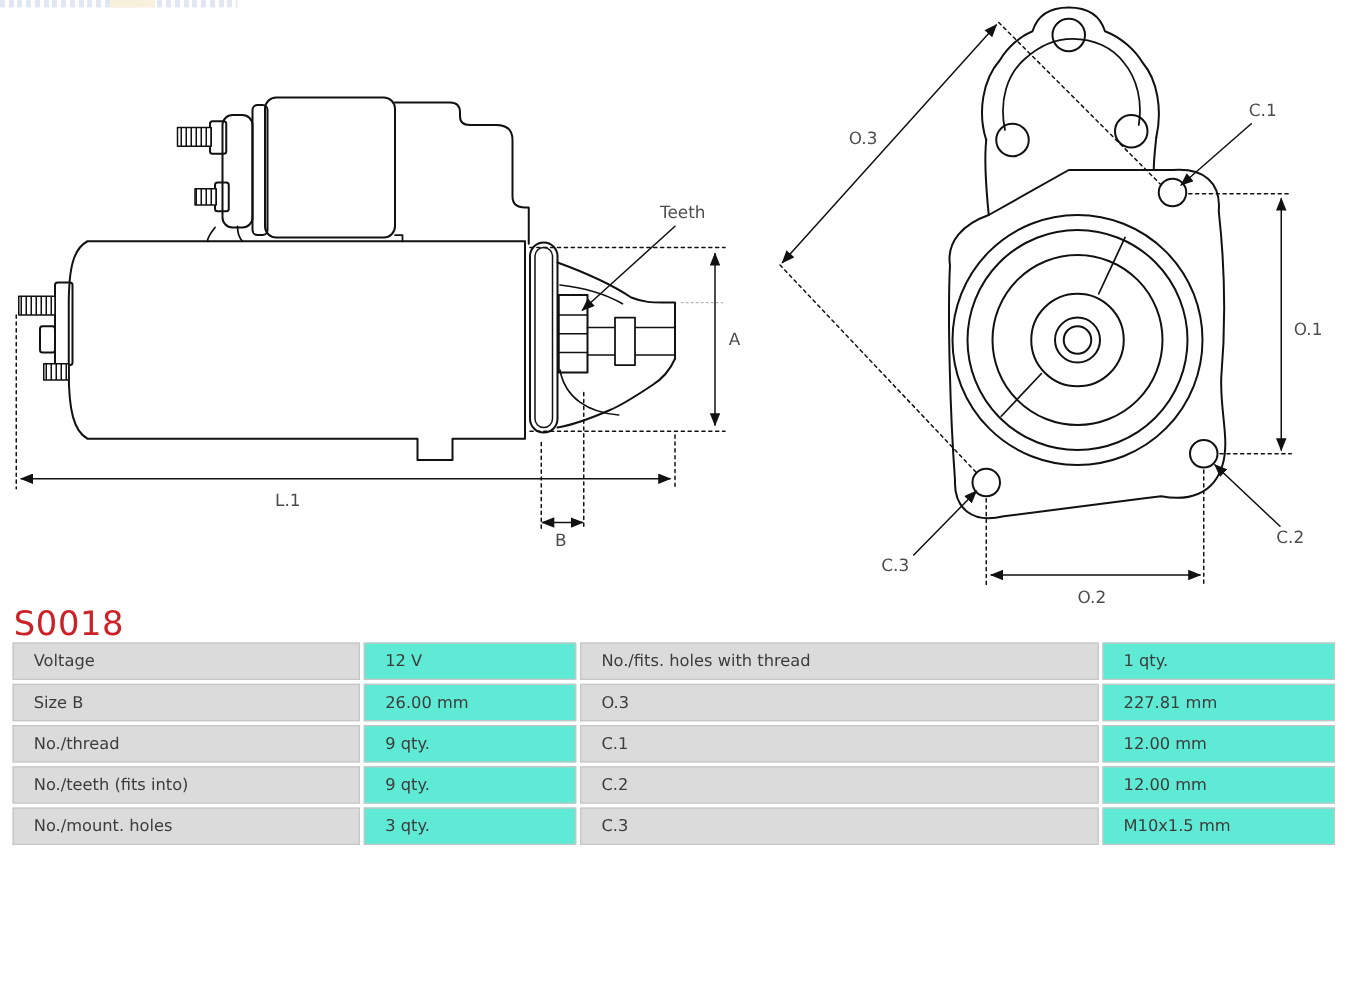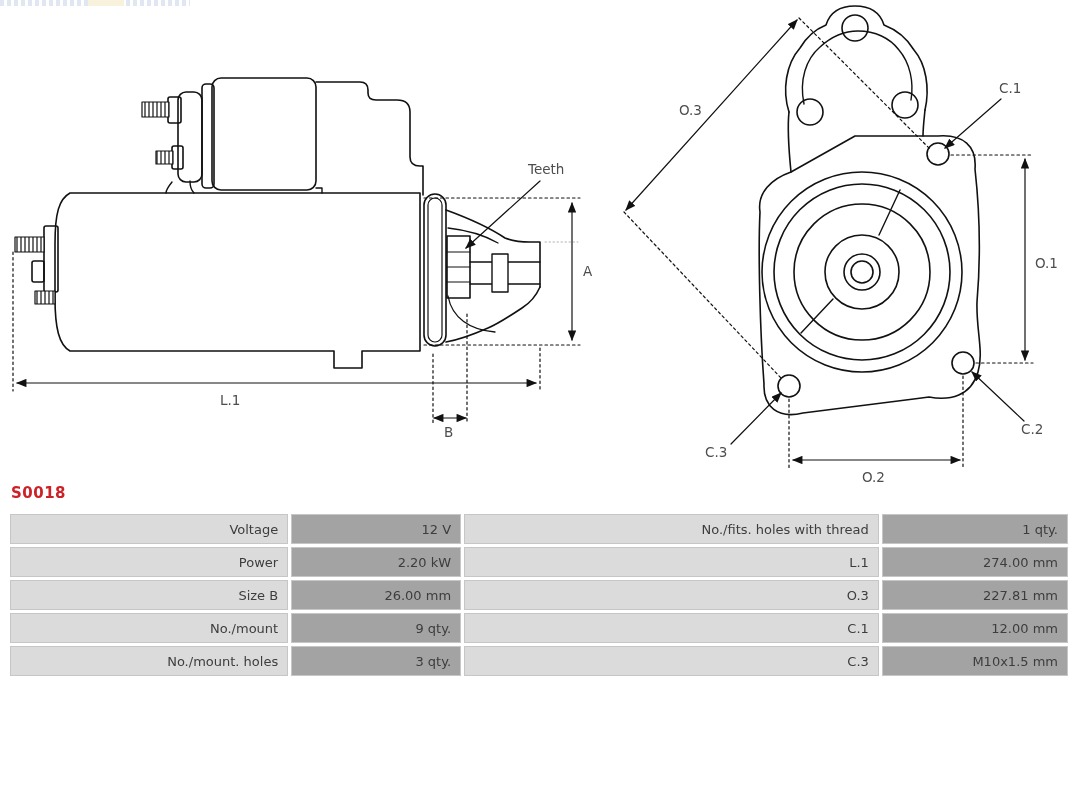--- a/index.html
+++ b/index.html
@@ -8,33 +8,33 @@
     font-family:"DejaVu Sans","Liberation Sans",sans-serif;overflow:hidden;
   }
   .top-strip{
     position:absolute;left:0;top:0;width:190px;height:6px;opacity:.75;
     background-image:
       linear-gradient(90deg,transparent 0 88px,#f6eed2 88px 124px,transparent 124px),
       repeating-linear-gradient(90deg,#d7e0ee 0 4px,#ffffff 4px 7px);
   }
   .part-code{
     position:absolute;left:11px;top:484px;
-    font-size:15px;font-weight:700;color:#cc2127;letter-spacing:.5px;
+    font-size:27px;font-weight:400;color:#cc2127;letter-spacing:.5px;
   }
   svg text{fill:#4d4d4d;font-size:13.5px;font-family:"DejaVu Sans","Liberation Sans",sans-serif;}
   .spec-table{
     position:absolute;left:7px;top:511px;width:1064px;
     border-collapse:separate;border-spacing:3px;table-layout:fixed;
   }
   .spec-table td{
     border:1px solid #c6c6c6;height:28px;font-size:13px;color:#3d3d3d;
-    text-align:right;padding:0 9px 0 16px;overflow:hidden;white-space:nowrap;
+    padding:0 9px 0 16px;overflow:hidden;white-space:nowrap;
   }
   .spec-table td.lbl{background:#dbdbdb;}
-  .spec-table td.val{background:#a3a3a3;}
+  .spec-table td.val{background:#5eead4;}
 </style>
 </head>
 <body>
 
 <div class="top-strip"></div>
 
 <svg width="1080" height="490" viewBox="0 0 1080 490" style="position:absolute;left:0;top:0;" fill="none" stroke-linejoin="round" stroke-linecap="round">
   <defs>
     <pattern id="thread" width="4" height="6" patternUnits="userSpaceOnUse">
       <rect width="4" height="6" fill="#ffffff"></rect>
@@ -155,35 +155,35 @@
       <col style="width:184px">
   </colgroup>
   <tbody>
     <tr>
       <td class="lbl">Voltage</td>
       <td class="val">12 V</td>
       <td class="lbl">No./fits. holes with thread</td>
       <td class="val">1 qty.</td>
     </tr>
     <tr>
-      <td class="lbl">Power</td>
-      <td class="val">2.20 kW</td>
-      <td class="lbl">L.1</td>
-      <td class="val">274.00 mm</td>
-    </tr>
-    <tr>
       <td class="lbl">Size B</td>
       <td class="val">26.00 mm</td>
       <td class="lbl">O.3</td>
       <td class="val">227.81 mm</td>
     </tr>
     <tr>
-      <td class="lbl">No./mount</td>
+      <td class="lbl">No./thread</td>
       <td class="val">9 qty.</td>
       <td class="lbl">C.1</td>
+      <td class="val">12.00 mm</td>
+    </tr>
+    <tr>
+      <td class="lbl">No./teeth (fits into)</td>
+      <td class="val">9 qty.</td>
+      <td class="lbl">C.2</td>
       <td class="val">12.00 mm</td>
     </tr>
     <tr>
       <td class="lbl">No./mount. holes</td>
       <td class="val">3 qty.</td>
       <td class="lbl">C.3</td>
       <td class="val">M10x1.5 mm</td>
     </tr>
   </tbody>
 </table>

